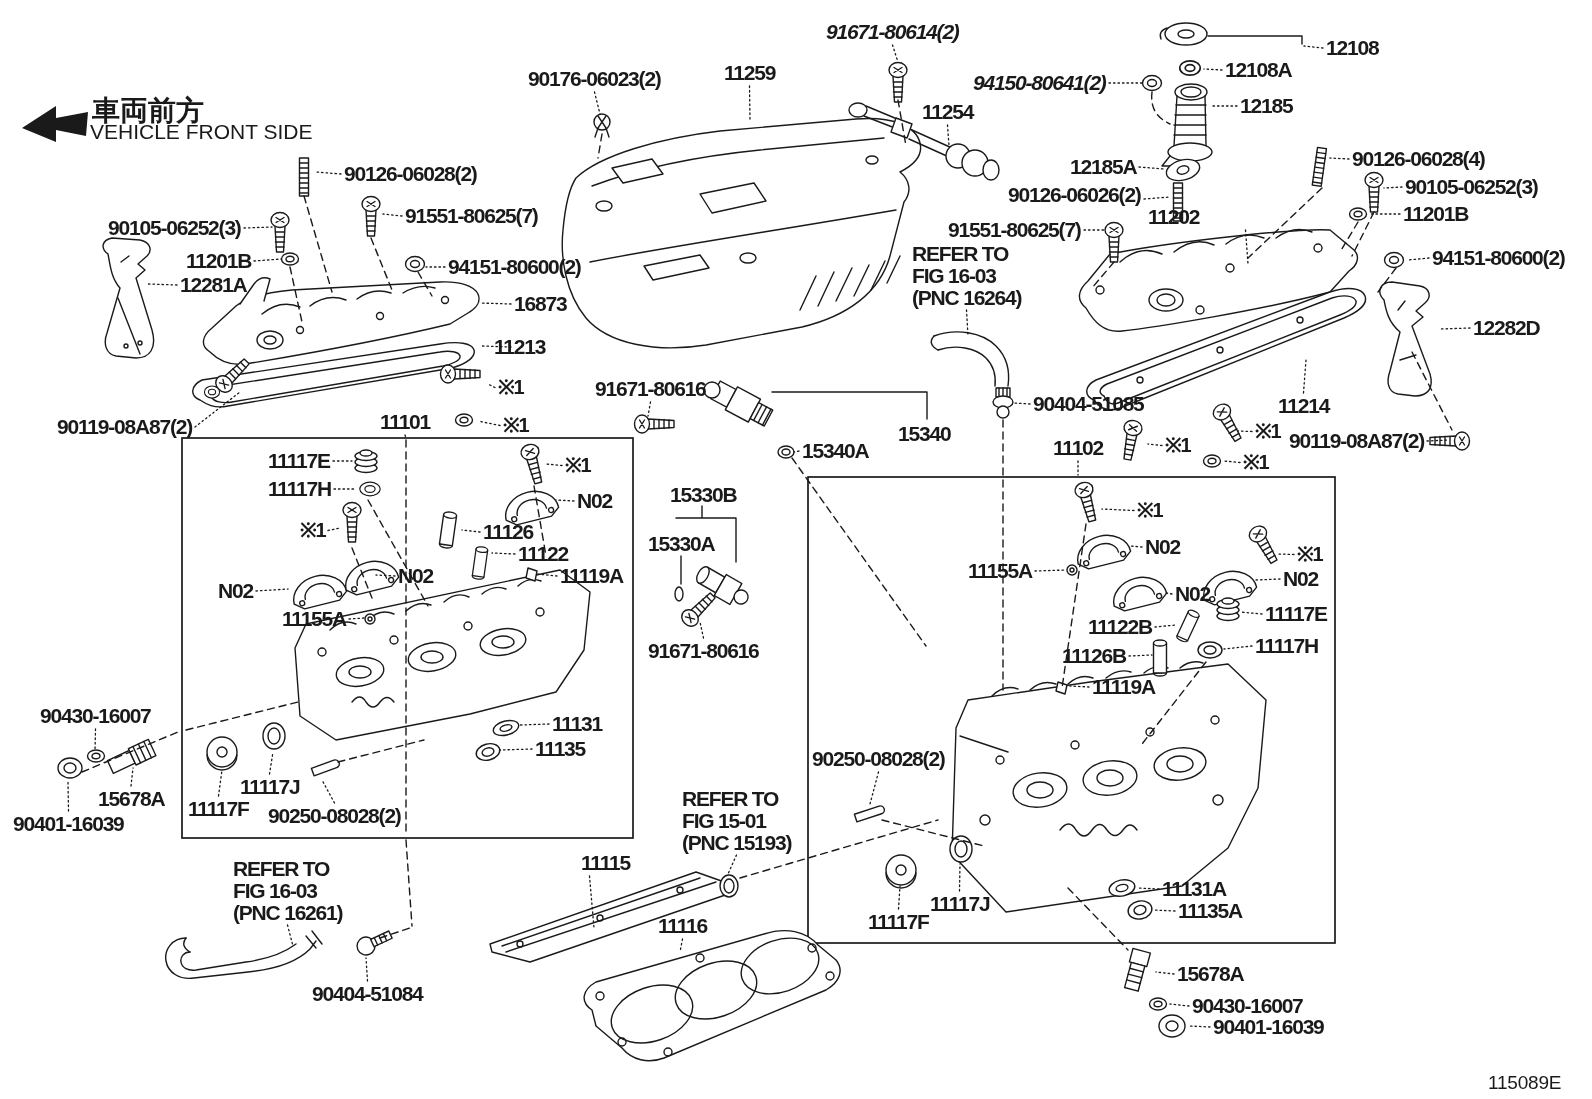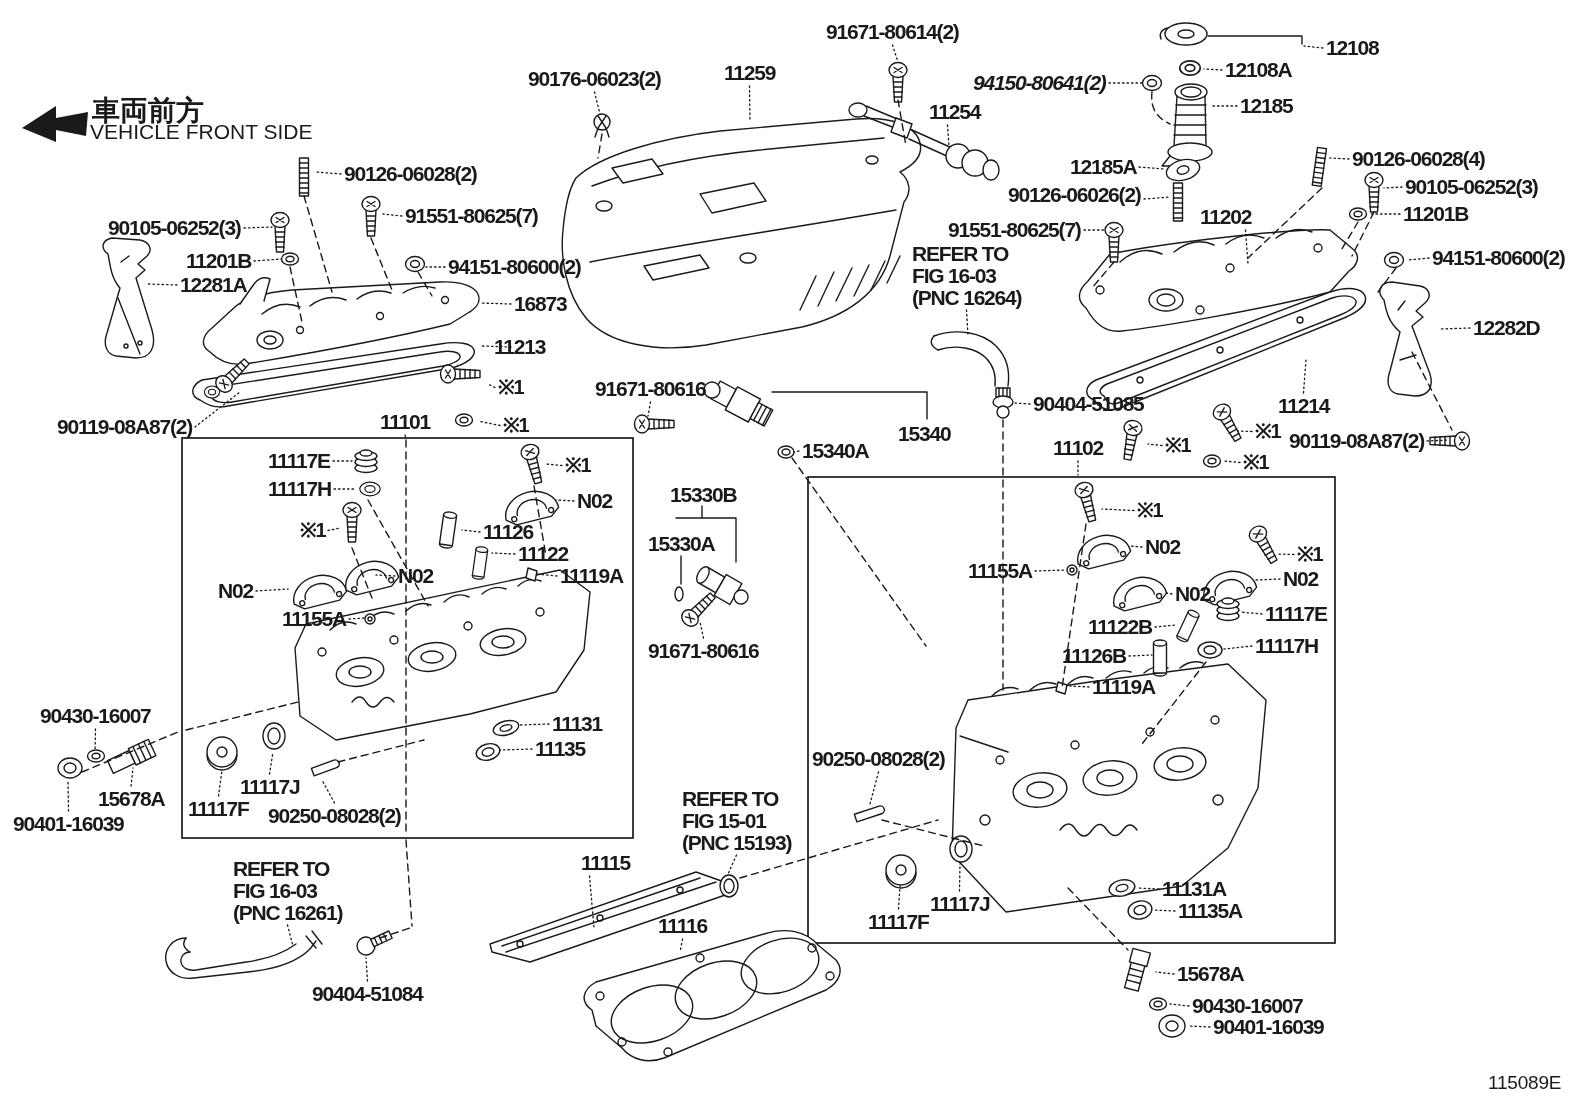--- a/index.html
+++ b/index.html
@@ -521,34 +521,34 @@
       <line x1="959.5" y1="891" x2="960" y2="864"></line>
       <line x1="898.5" y1="909" x2="900" y2="886"></line>
       <line x1="1159" y1="889" x2="1138" y2="888"></line>
       <line x1="1175" y1="911" x2="1154" y2="910"></line>
       <line x1="1174" y1="974" x2="1156" y2="972"></line>
       <line x1="1189" y1="1006" x2="1170" y2="1004"></line>
       <line x1="1210" y1="1027" x2="1190" y2="1026"></line>
     </svg>
 
   <div id="callouts" class="layer">
-      <div class="callout" style="left: 826px; top: 21px;">91671-80614(2)</div>
+      <div class="callout" style="left: 826px; top: 21px; font-style: italic;">91671-80614(2)</div>
       <div class="callout" style="left: 528px; top: 68px;">90176-06023(2)</div>
       <div class="callout" style="left: 724px; top: 62px;">11259</div>
       <div class="callout" style="left: 973px; top: 72px; font-style: italic;">94150-80641(2)</div>
       <div class="callout" style="left: 1326px; top: 37px;">12108</div>
       <div class="callout" style="left: 1225px; top: 59px;">12108A</div>
       <div class="callout" style="left: 1240px; top: 95px;">12185</div>
-      <div class="callout" style="left: 922px; top: 101px; margin-left: 7px;">11254</div>
+      <div class="callout" style="left: 922px; top: 101px;">11254</div>
       <div class="callout" style="left: 1070px; top: 156px;">12185A</div>
       <div class="callout" style="left: 1008px; top: 184px;">90126-06026(2)</div>
       <div class="callout" style="left: 1352px; top: 148px;">90126-06028(4)</div>
       <div class="callout" style="left: 1405px; top: 176px;">90105-06252(3)</div>
       <div class="callout" style="left: 1403px; top: 203px;">11201B</div>
-      <div class="callout" style="left: 1200px; top: 206px; text-align: center;">11202</div>
+      <div class="callout" style="left: 1148px; top: 206px; text-align: center;">11202</div>
       <div class="callout" style="left: 948px; top: 219px;">91551-80625(7)</div>
       <div class="callout" style="left: 912px; top: 243px;">REFER TO
 FIG 16-03
 (PNC 16264)</div>
       <div class="callout" style="left: 344px; top: 163px;">90126-06028(2)</div>
       <div class="callout" style="left: 405px; top: 205px;">91551-80625(7)</div>
       <div class="callout" style="left: 108px; top: 217px;">90105-06252(3)</div>
       <div class="callout" style="left: 186px; top: 250px;">11201B</div>
       <div class="callout" style="left: 180px; top: 274px;">12281A</div>
       <div class="callout" style="left: 448px; top: 256px;">94151-80600(2)</div>

